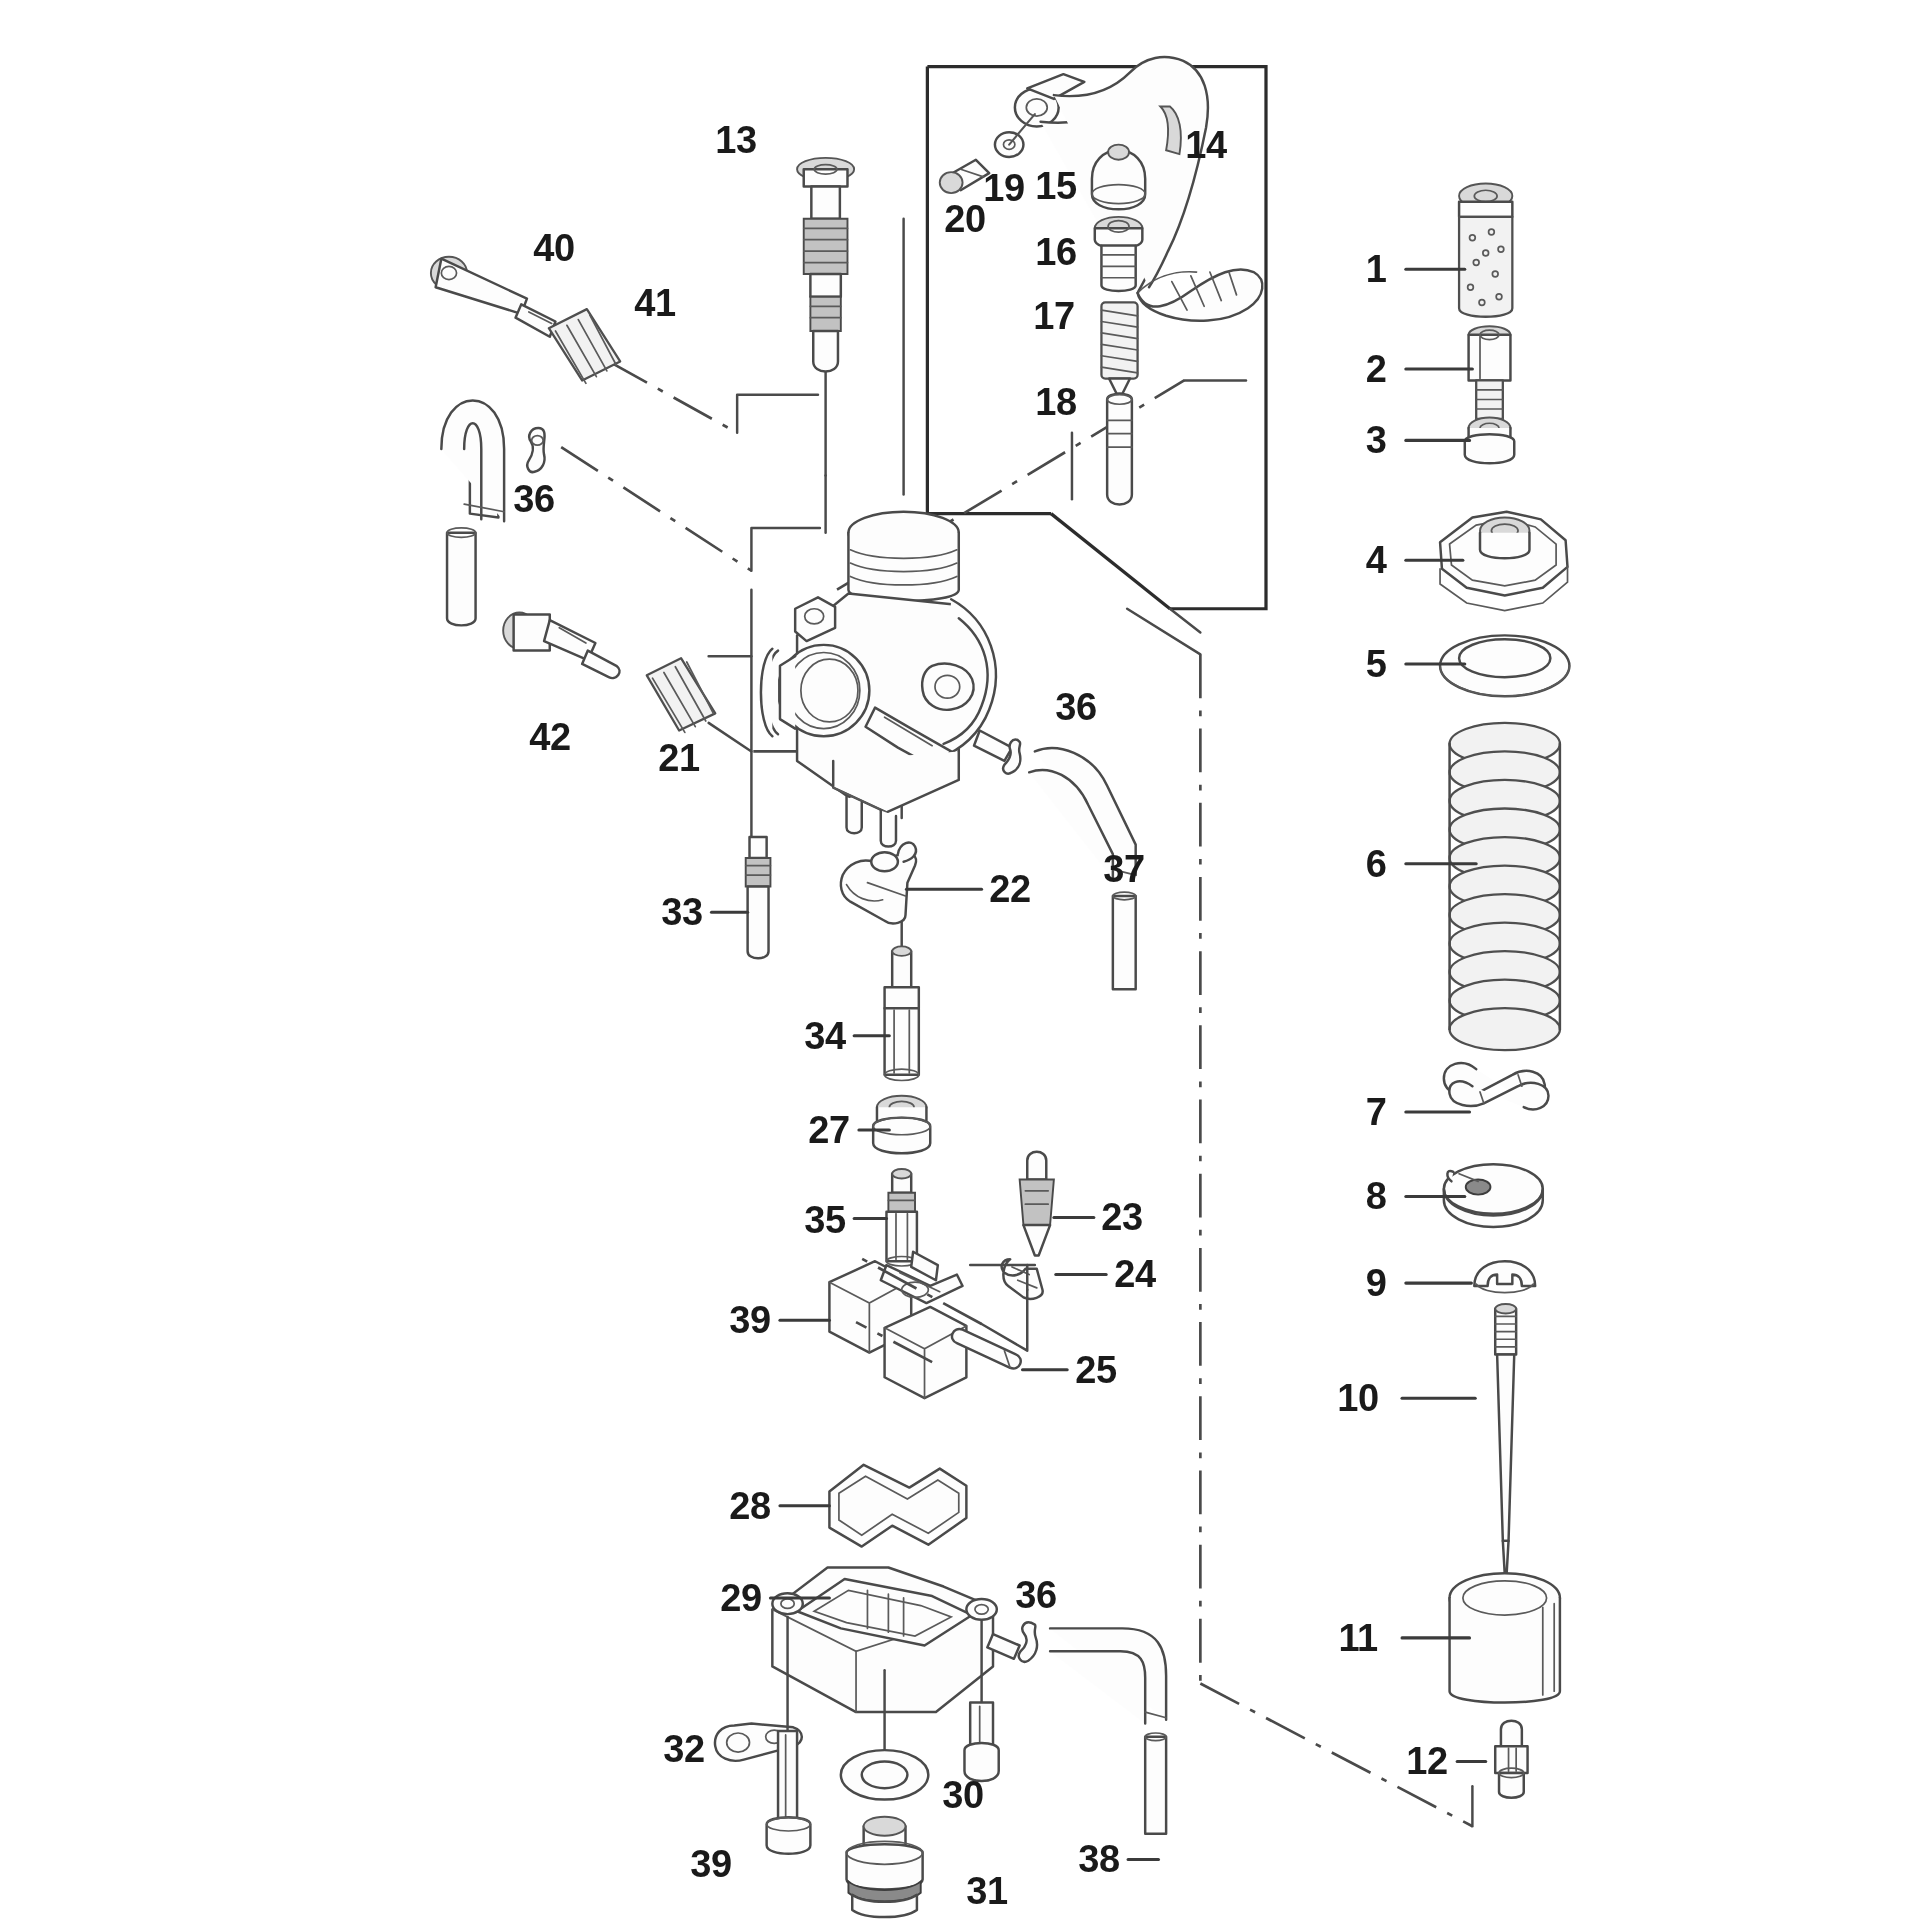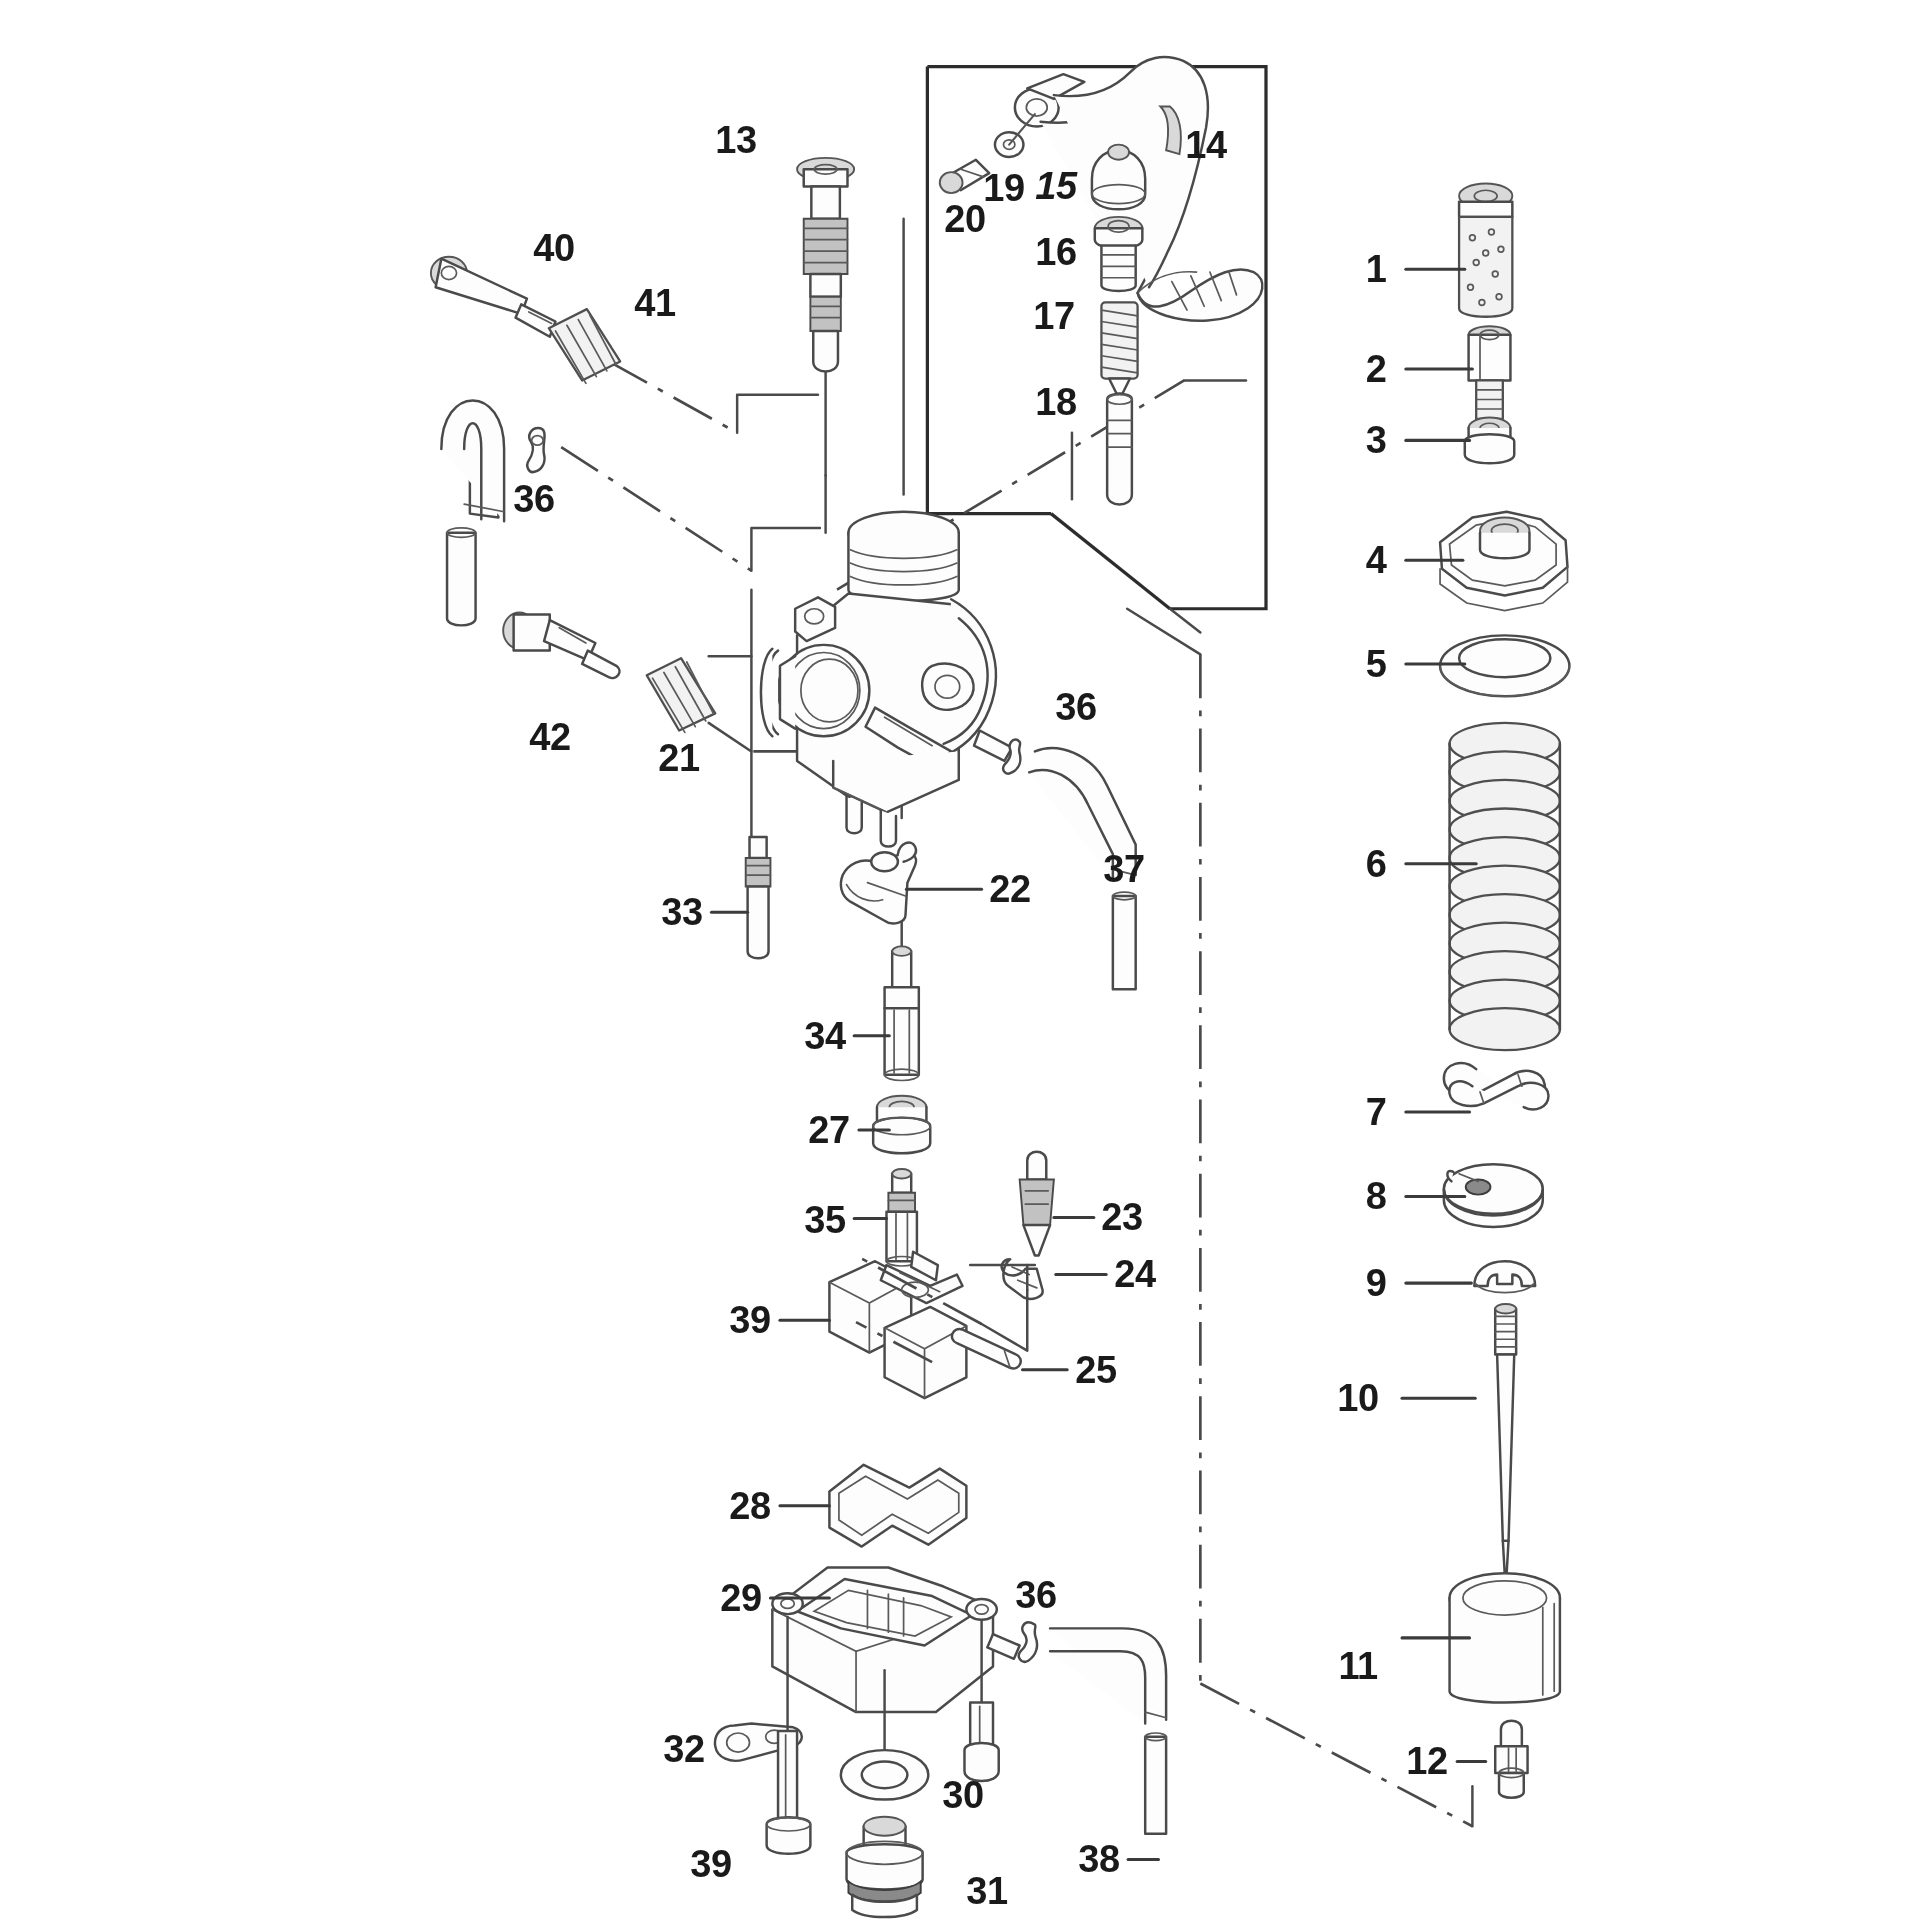--- a/index.html
+++ b/index.html
@@ -588,25 +588,25 @@
       <div class="callout" style="left: 1376px; top: 269px;">1</div>
       <div class="callout" style="left: 1376px; top: 369px;">2</div>
       <div class="callout" style="left: 1376px; top: 440px;">3</div>
       <div class="callout" style="left: 1376px; top: 560px;">4</div>
       <div class="callout" style="left: 1376px; top: 664px;">5</div>
       <div class="callout" style="left: 1376px; top: 864px;">6</div>
       <div class="callout" style="left: 1376px; top: 1112px;">7</div>
       <div class="callout" style="left: 1376px; top: 1196px;">8</div>
       <div class="callout" style="left: 1376px; top: 1283px;">9</div>
       <div class="callout" style="left: 1358px; top: 1398px;">10</div>
-      <div class="callout" style="left: 1358px; top: 1638px; margin-top: 28px;">11</div>
+      <div class="callout" style="left: 1358px; top: 1638px;">11</div>
       <div class="callout" style="left: 1427px; top: 1761px;">12</div>
       <div class="callout" style="left: 736px; top: 140px;">13</div>
       <div class="callout" style="left: 1206px; top: 145px;">14</div>
-      <div class="callout" style="left: 1056px; top: 186px; font-style: italic;">15</div>
+      <div class="callout" style="left: 1056px; top: 186px;">15</div>
       <div class="callout" style="left: 1056px; top: 252px;">16</div>
       <div class="callout" style="left: 1054px; top: 316px;">17</div>
       <div class="callout" style="left: 1056px; top: 402px;">18</div>
       <div class="callout" style="left: 1004px; top: 188px;">19</div>
       <div class="callout" style="left: 965px; top: 219px;">20</div>
       <div class="callout" style="left: 679px; top: 758px;">21</div>
       <div class="callout" style="left: 1010px; top: 889px;">22</div>
       <div class="callout" style="left: 1122px; top: 1217px;">23</div>
       <div class="callout" style="left: 1135px; top: 1274px;">24</div>
       <div class="callout" style="left: 1096px; top: 1370px;">25</div>

